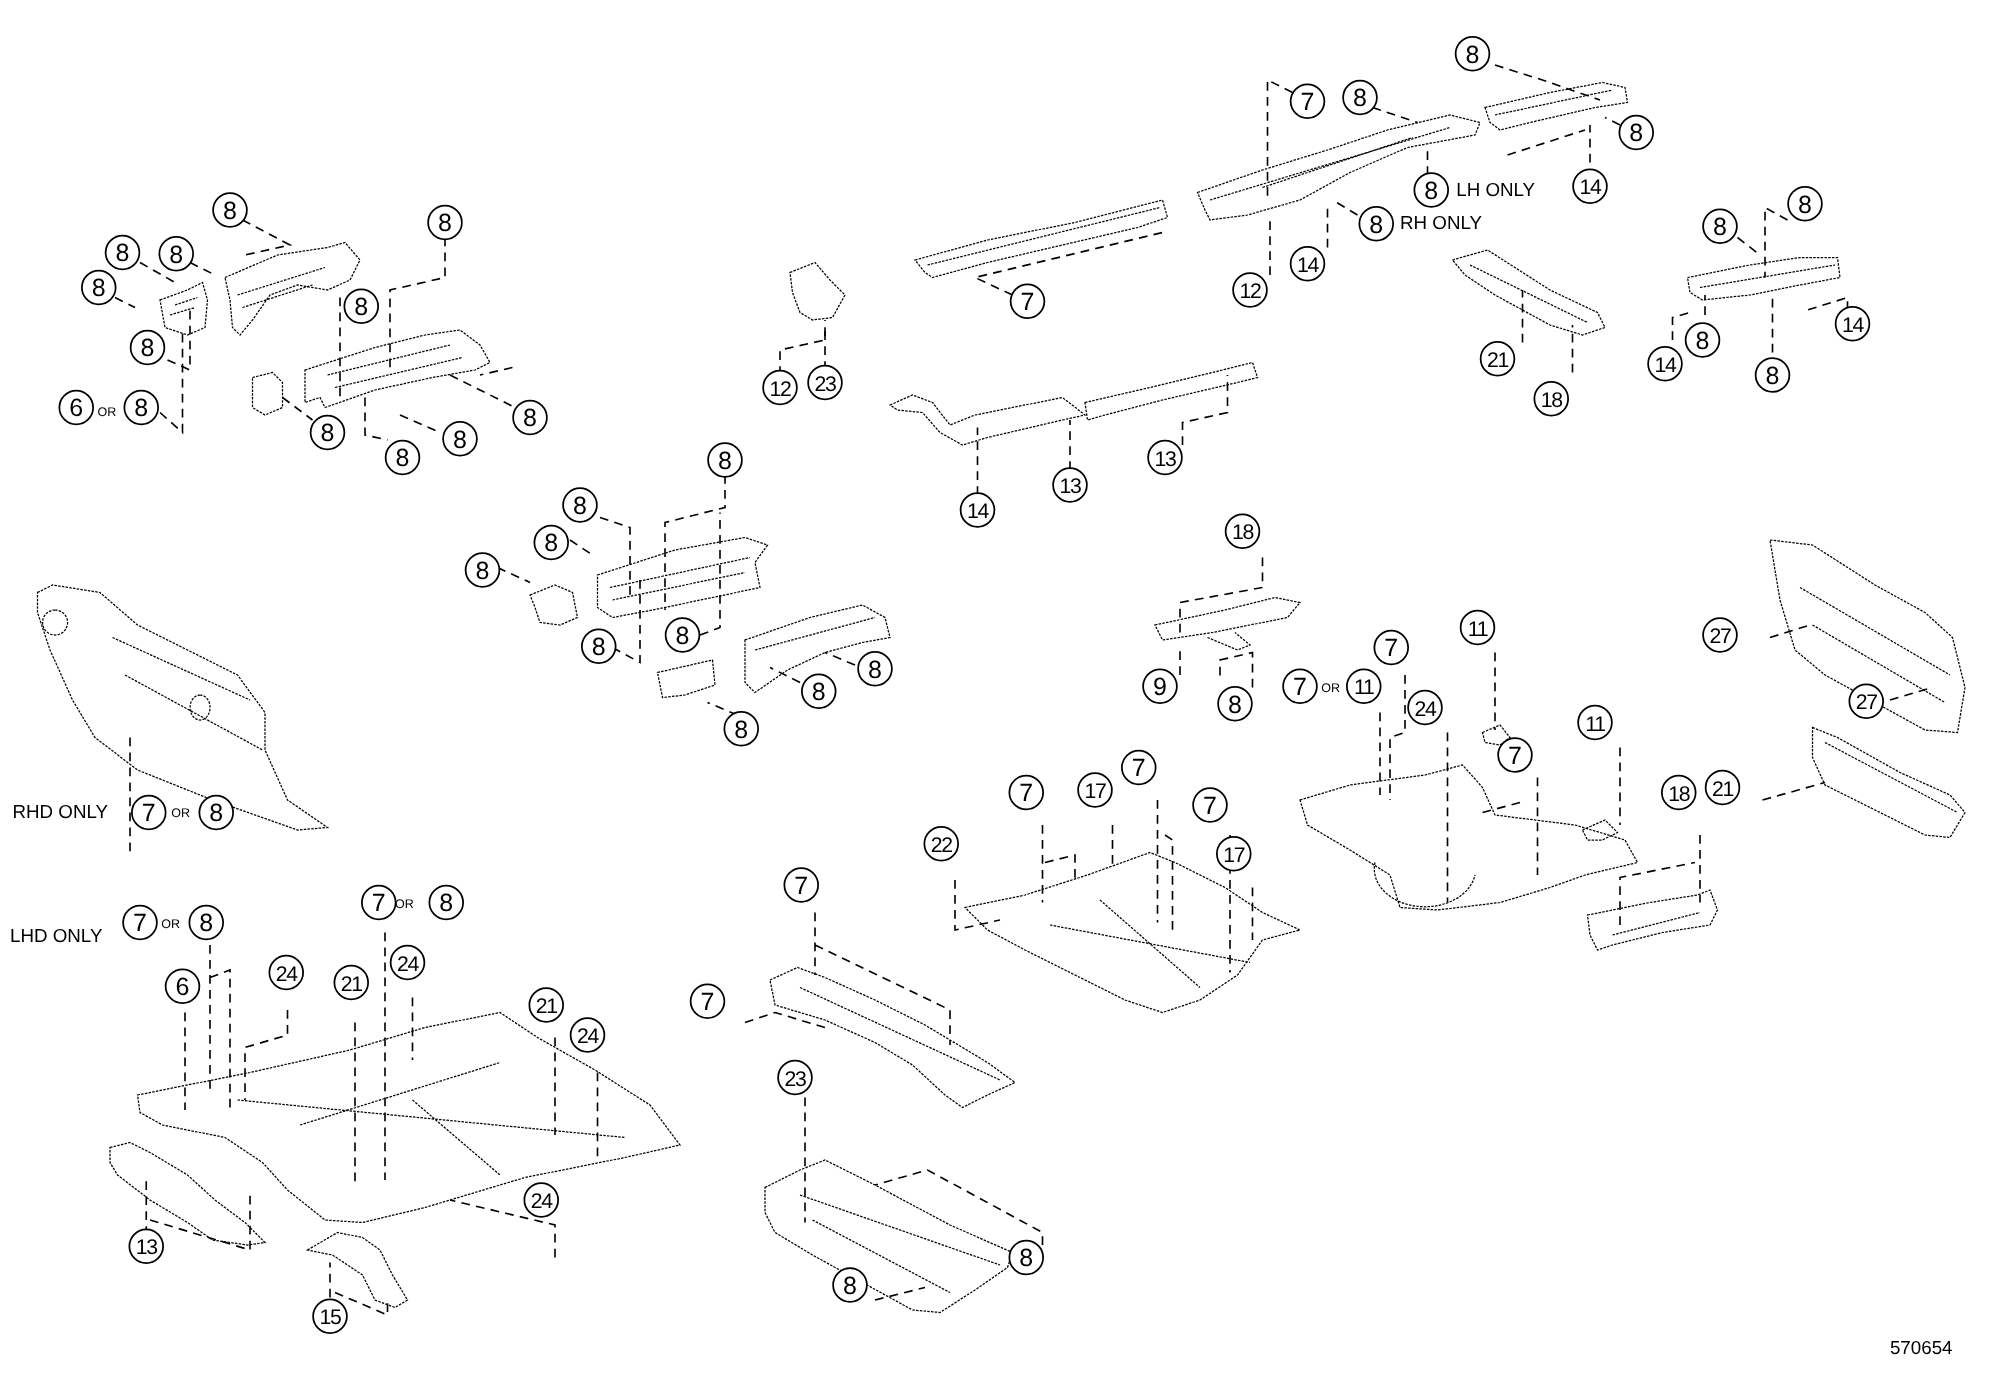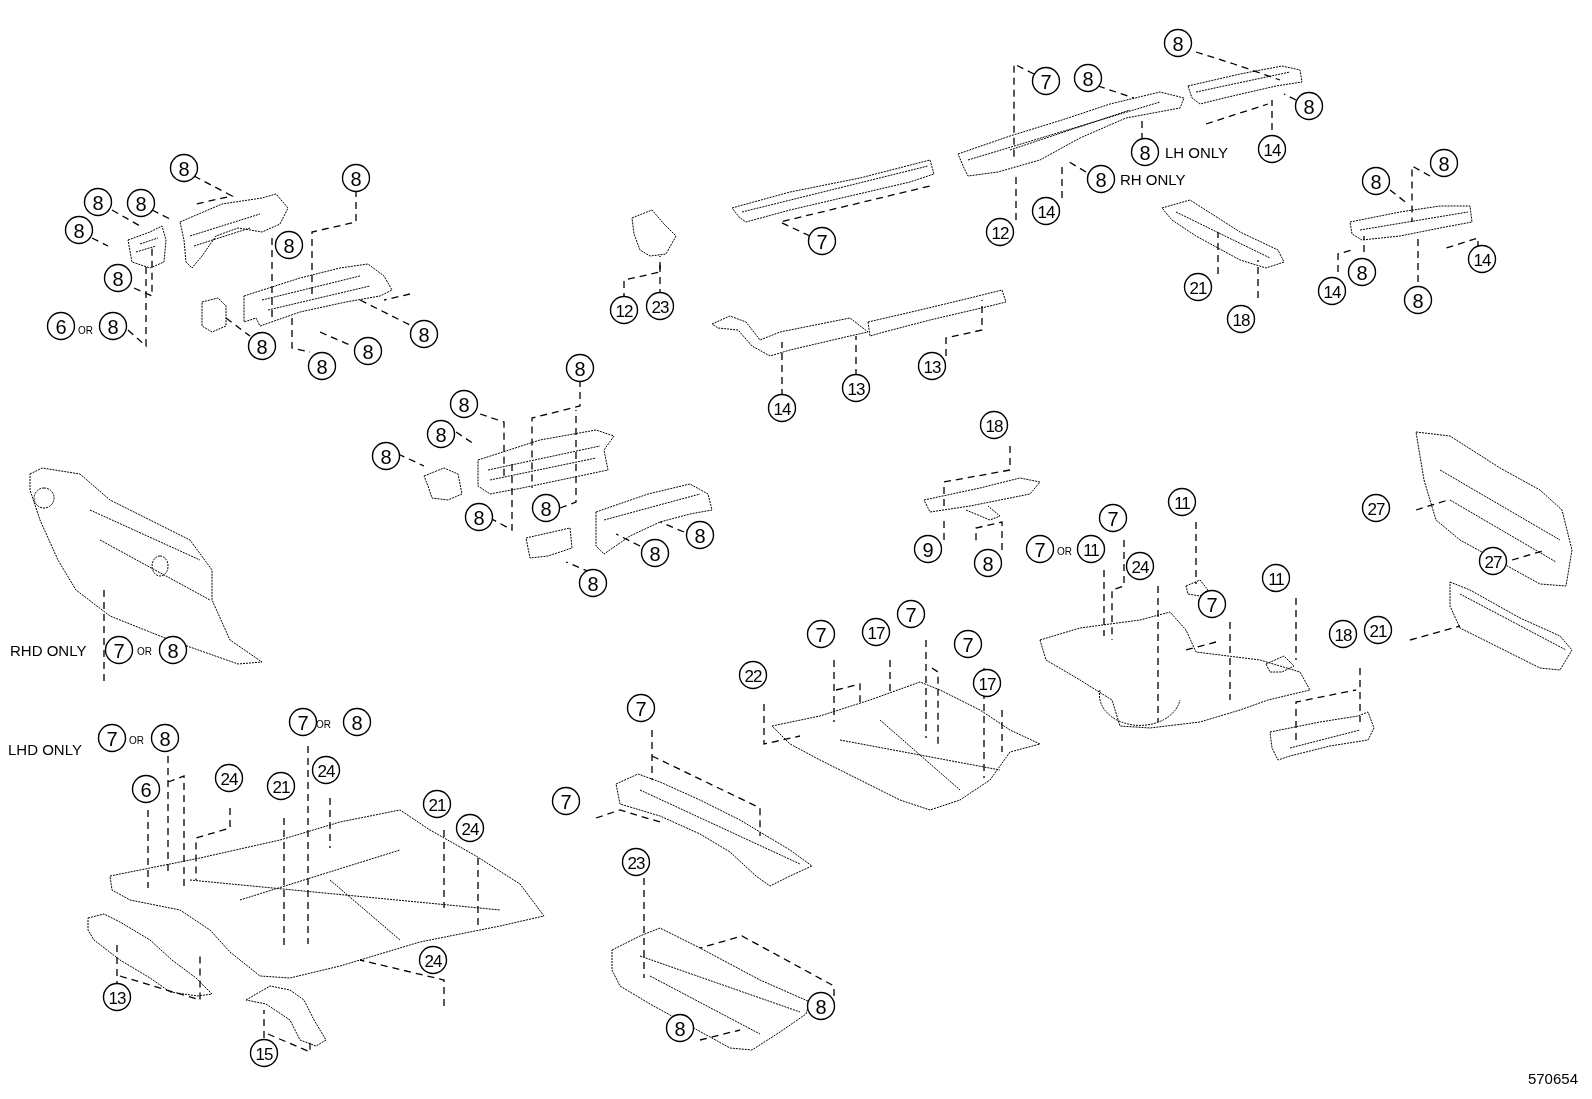--- a/index.html
+++ b/index.html
@@ -5,21 +5,21 @@
   html, body { margin: 0; padding: 0; background: #ffffff; }
   body { width: 1592px; height: 1099px; overflow: hidden; position: relative; font-family: "Liberation Sans", sans-serif; }
   #diagram { position: absolute; left: 0; top: 0; width: 1592px; height: 1099px; }
   .part { fill: none; stroke: #000; stroke-width: 1; stroke-dasharray: 2 1; }
   .leader { fill: none; stroke: #000; stroke-width: 1.3; stroke-dasharray: 7 5; }
   .callout-circle { fill: #fff; stroke: #000; stroke-width: 1.4; }
   .callout-text { font-family: "Liberation Sans", sans-serif; font-size: 20px; fill: #000; text-anchor: middle; dominant-baseline: central; }
   .callout-text.two { font-size: 17px; letter-spacing: -1px; }
   .note-text { font-family: "Liberation Sans", sans-serif; font-size: 15px; fill: #000; dominant-baseline: central; }
   .or-text { font-family: "Liberation Sans", sans-serif; font-size: 10px; fill: #000; dominant-baseline: central; }
-  .ref-number { position: absolute; right: 14px; bottom: 12px; font-family: "Liberation Sans", sans-serif; font-size: 15px; color: #000; }
+  .ref-number { position: absolute; right: 30px; bottom: 12px; font-family: "Liberation Sans", sans-serif; font-size: 15px; color: #000; }
 </style>
 </head>
 <body>
 
 <svg id="diagram" viewBox="0 0 1592 1099" xmlns="http://www.w3.org/2000/svg">
 
   <g>
 
     <path class="part" d="M128,240 L150,232 L162,226 L166,240 L164,262 L150,268 L132,262 Z M140,244 L158,238 M136,252 L156,246"></path>
 

